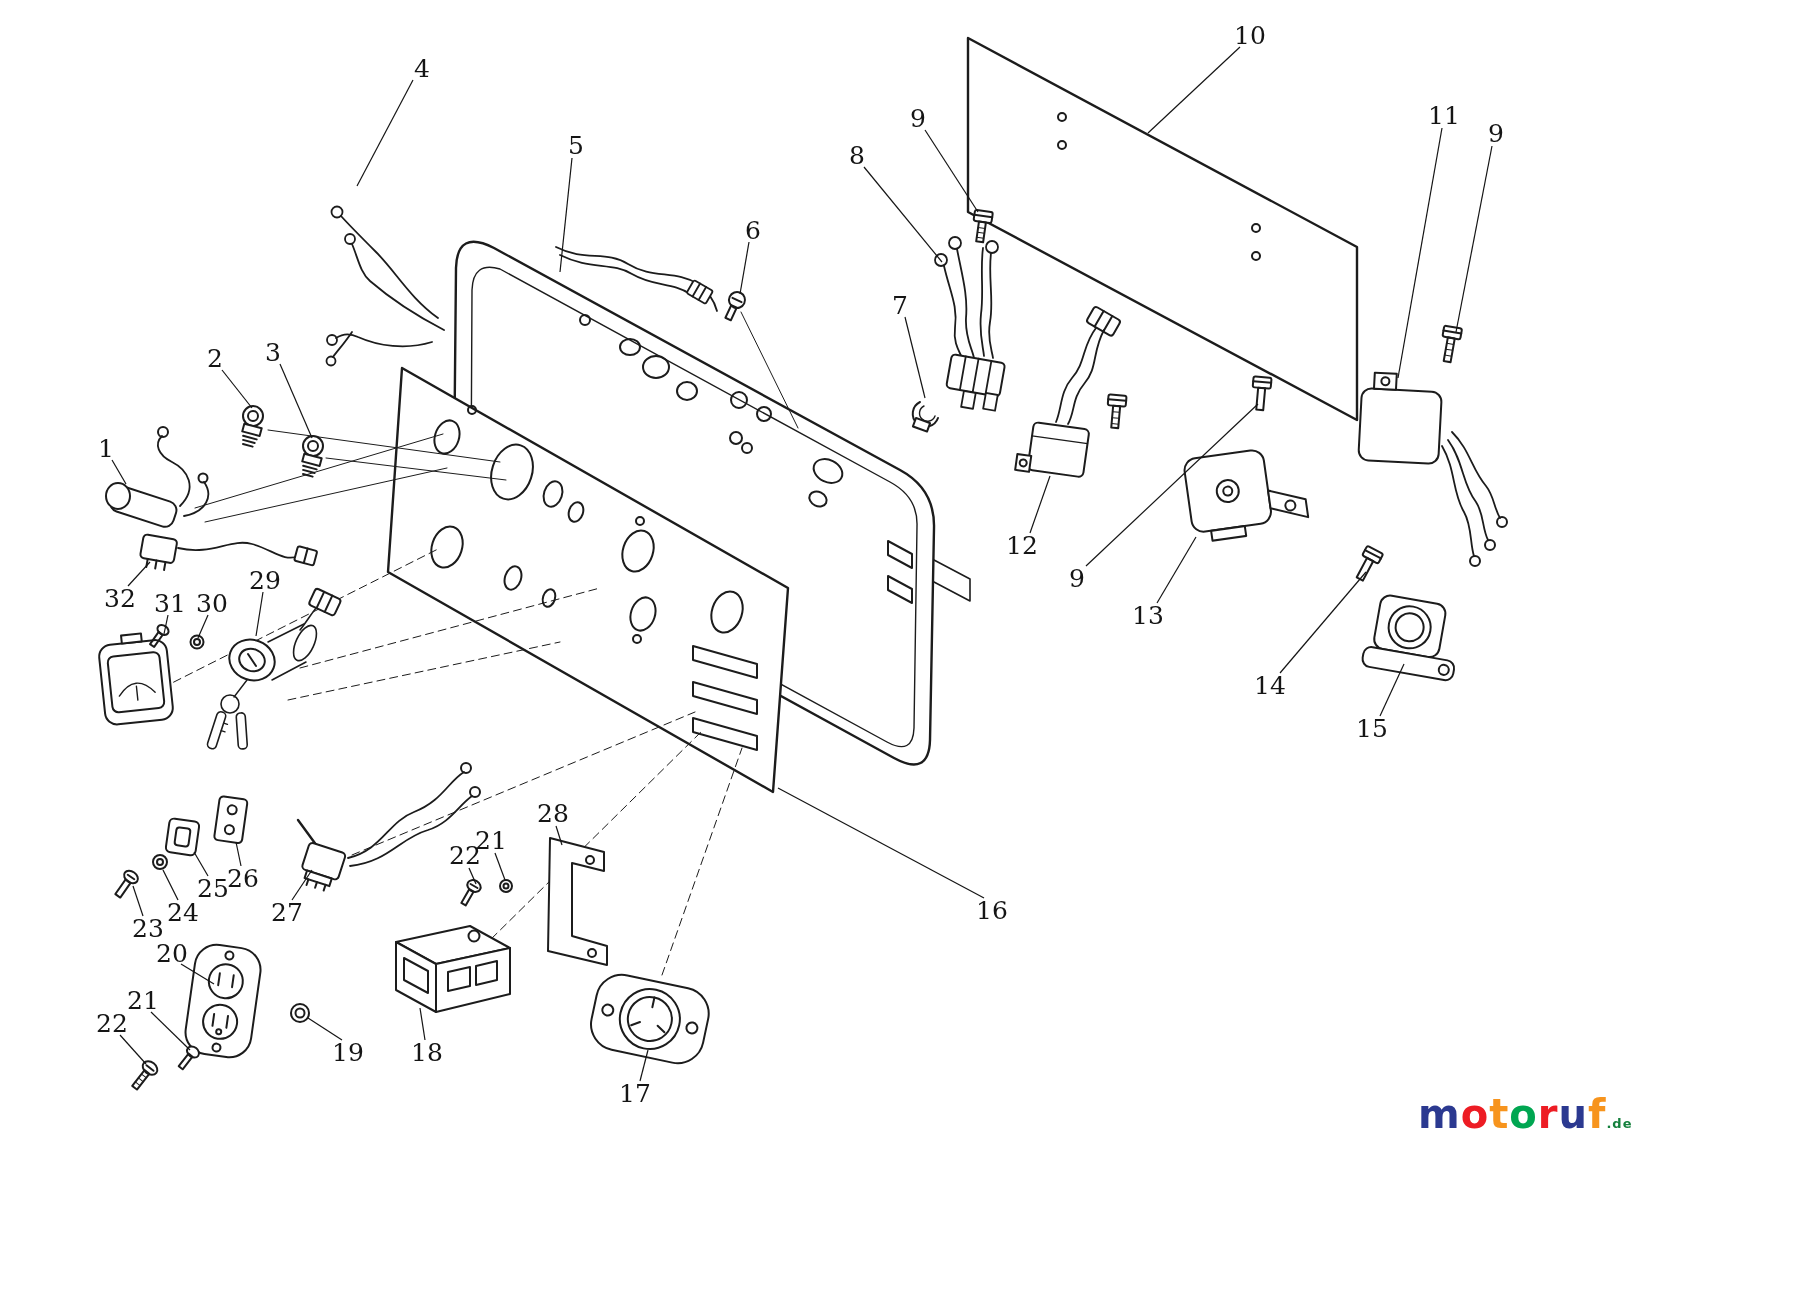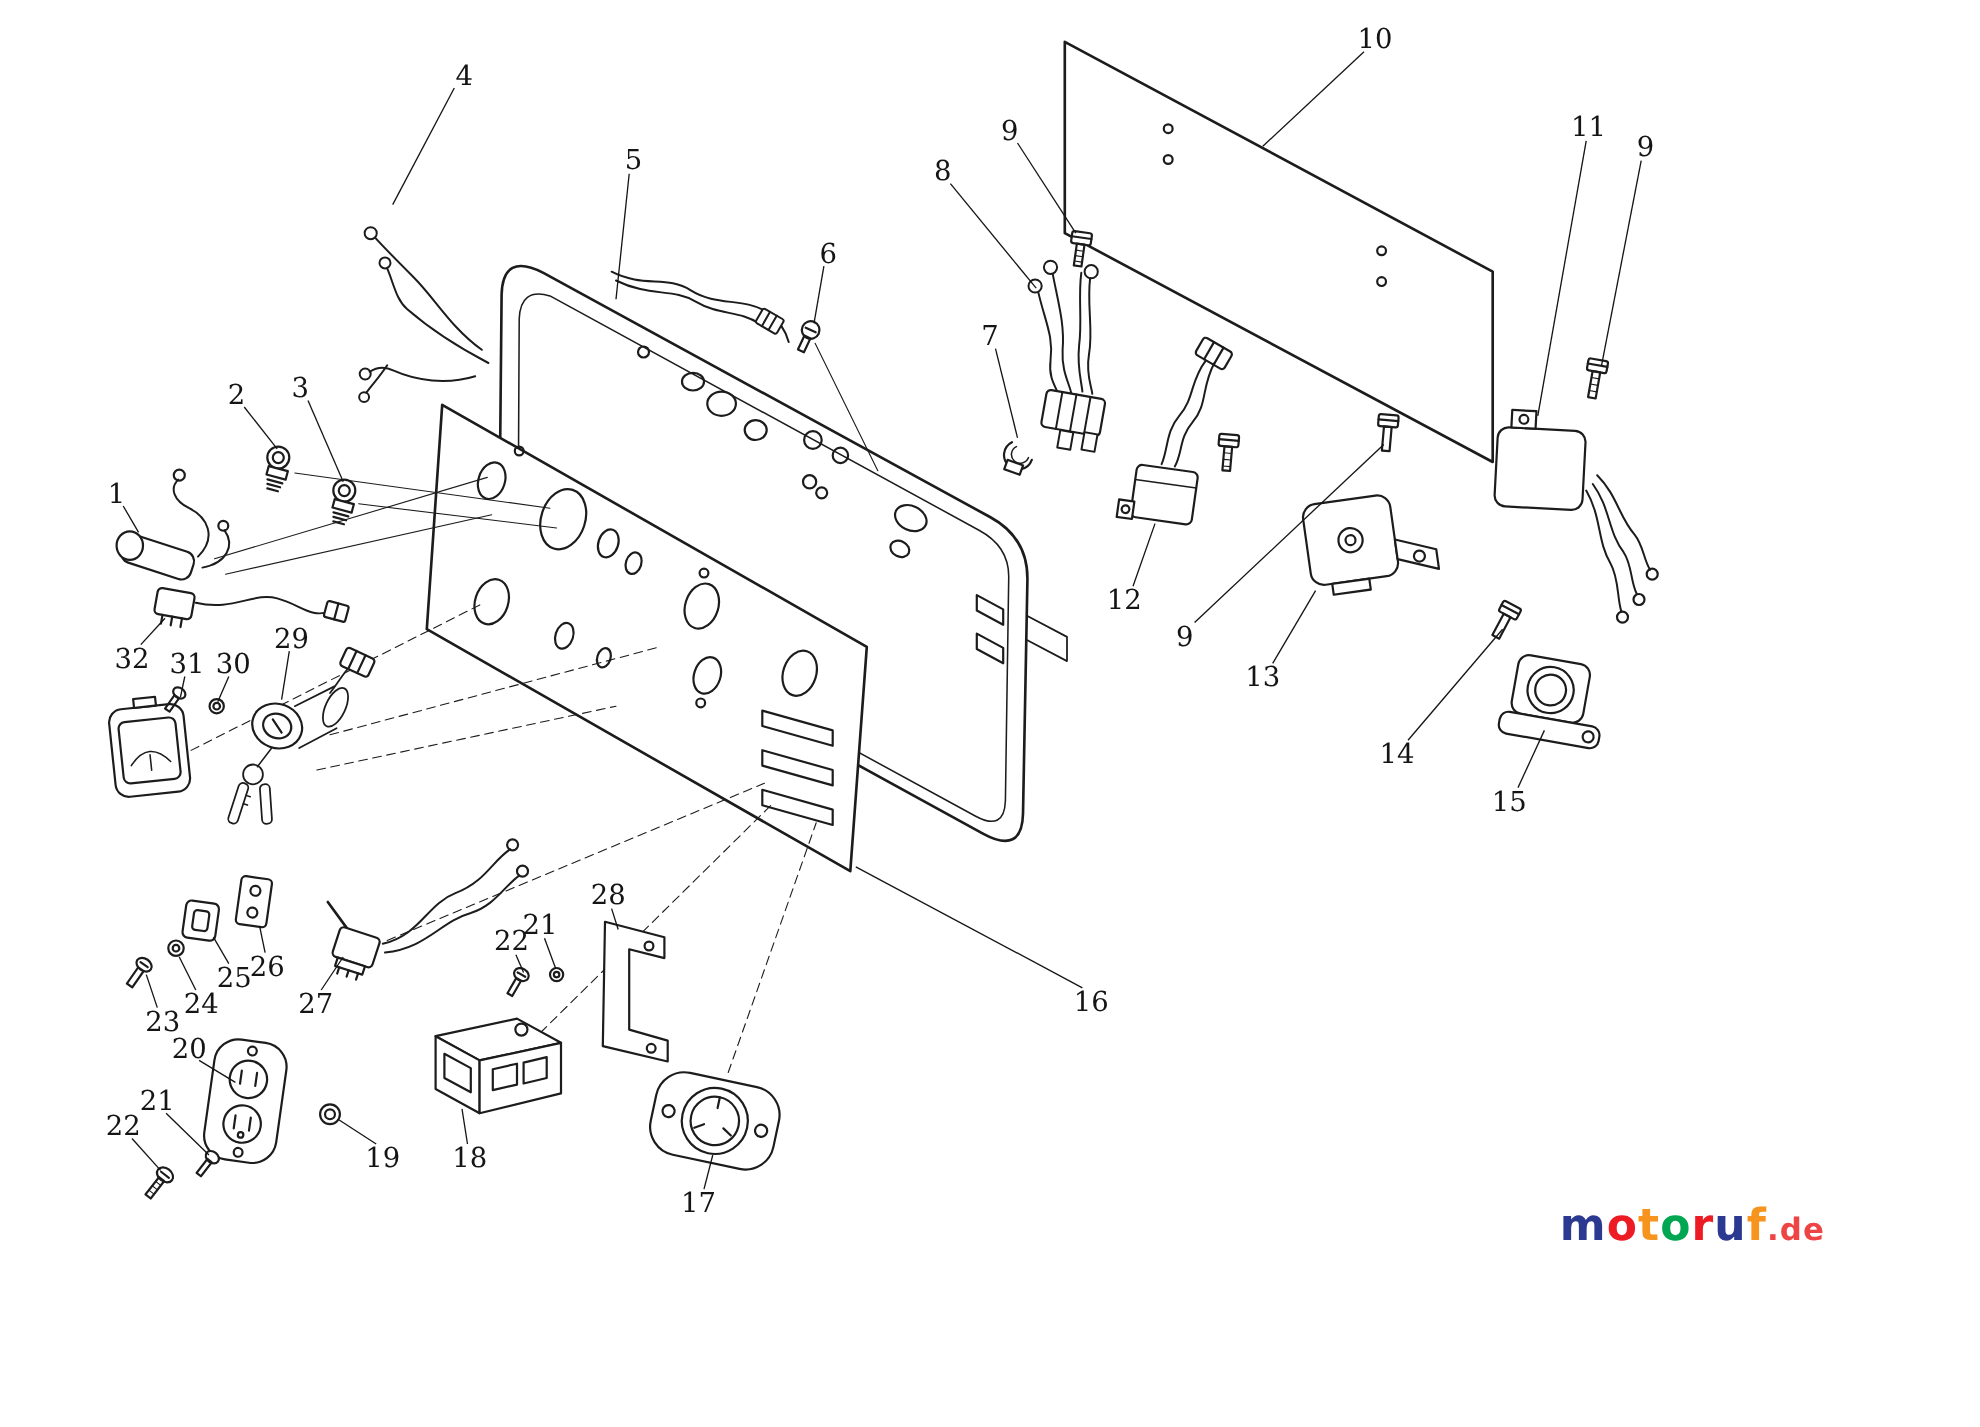--- a/index.html
+++ b/index.html
@@ -3,21 +3,21 @@
 <meta charset="utf-8">
 <style>
   html,body{margin:0;padding:0;background:#ffffff;}
   .canvas{position:relative;width:1800px;height:1297px;background:#ffffff;overflow:hidden;
           font-family:"DejaVu Sans",sans-serif;}
   svg#diagram{position:absolute;left:0;top:0;width:1800px;height:1297px;}
   .callout{font-family:"DejaVu Serif",serif;font-size:25px;fill:#151515;text-anchor:middle;stroke:none;}
   .leader{stroke:#151515;stroke-width:1.2;}
   .watermark{position:absolute;left:1418px;top:1094px;font-weight:bold;font-size:40px;
              line-height:1;letter-spacing:1px;font-family:"DejaVu Sans",sans-serif;}
-  .watermark .wm-suffix{font-size:28px;color:#ef4444;font-weight:bold;}
+  .watermark .wm-suffix{font-size:13px;color:#15803d;font-weight:bold;}
 </style>
 </head>
 <body>
 
 <div class="canvas">
 <svg id="diagram" viewBox="0 0 1800 1297" xmlns="http://www.w3.org/2000/svg">
 
  <g id="art" stroke="#1c1c1c" stroke-width="2" fill="none" stroke-linecap="round" stroke-linejoin="round">
 
   <g>

